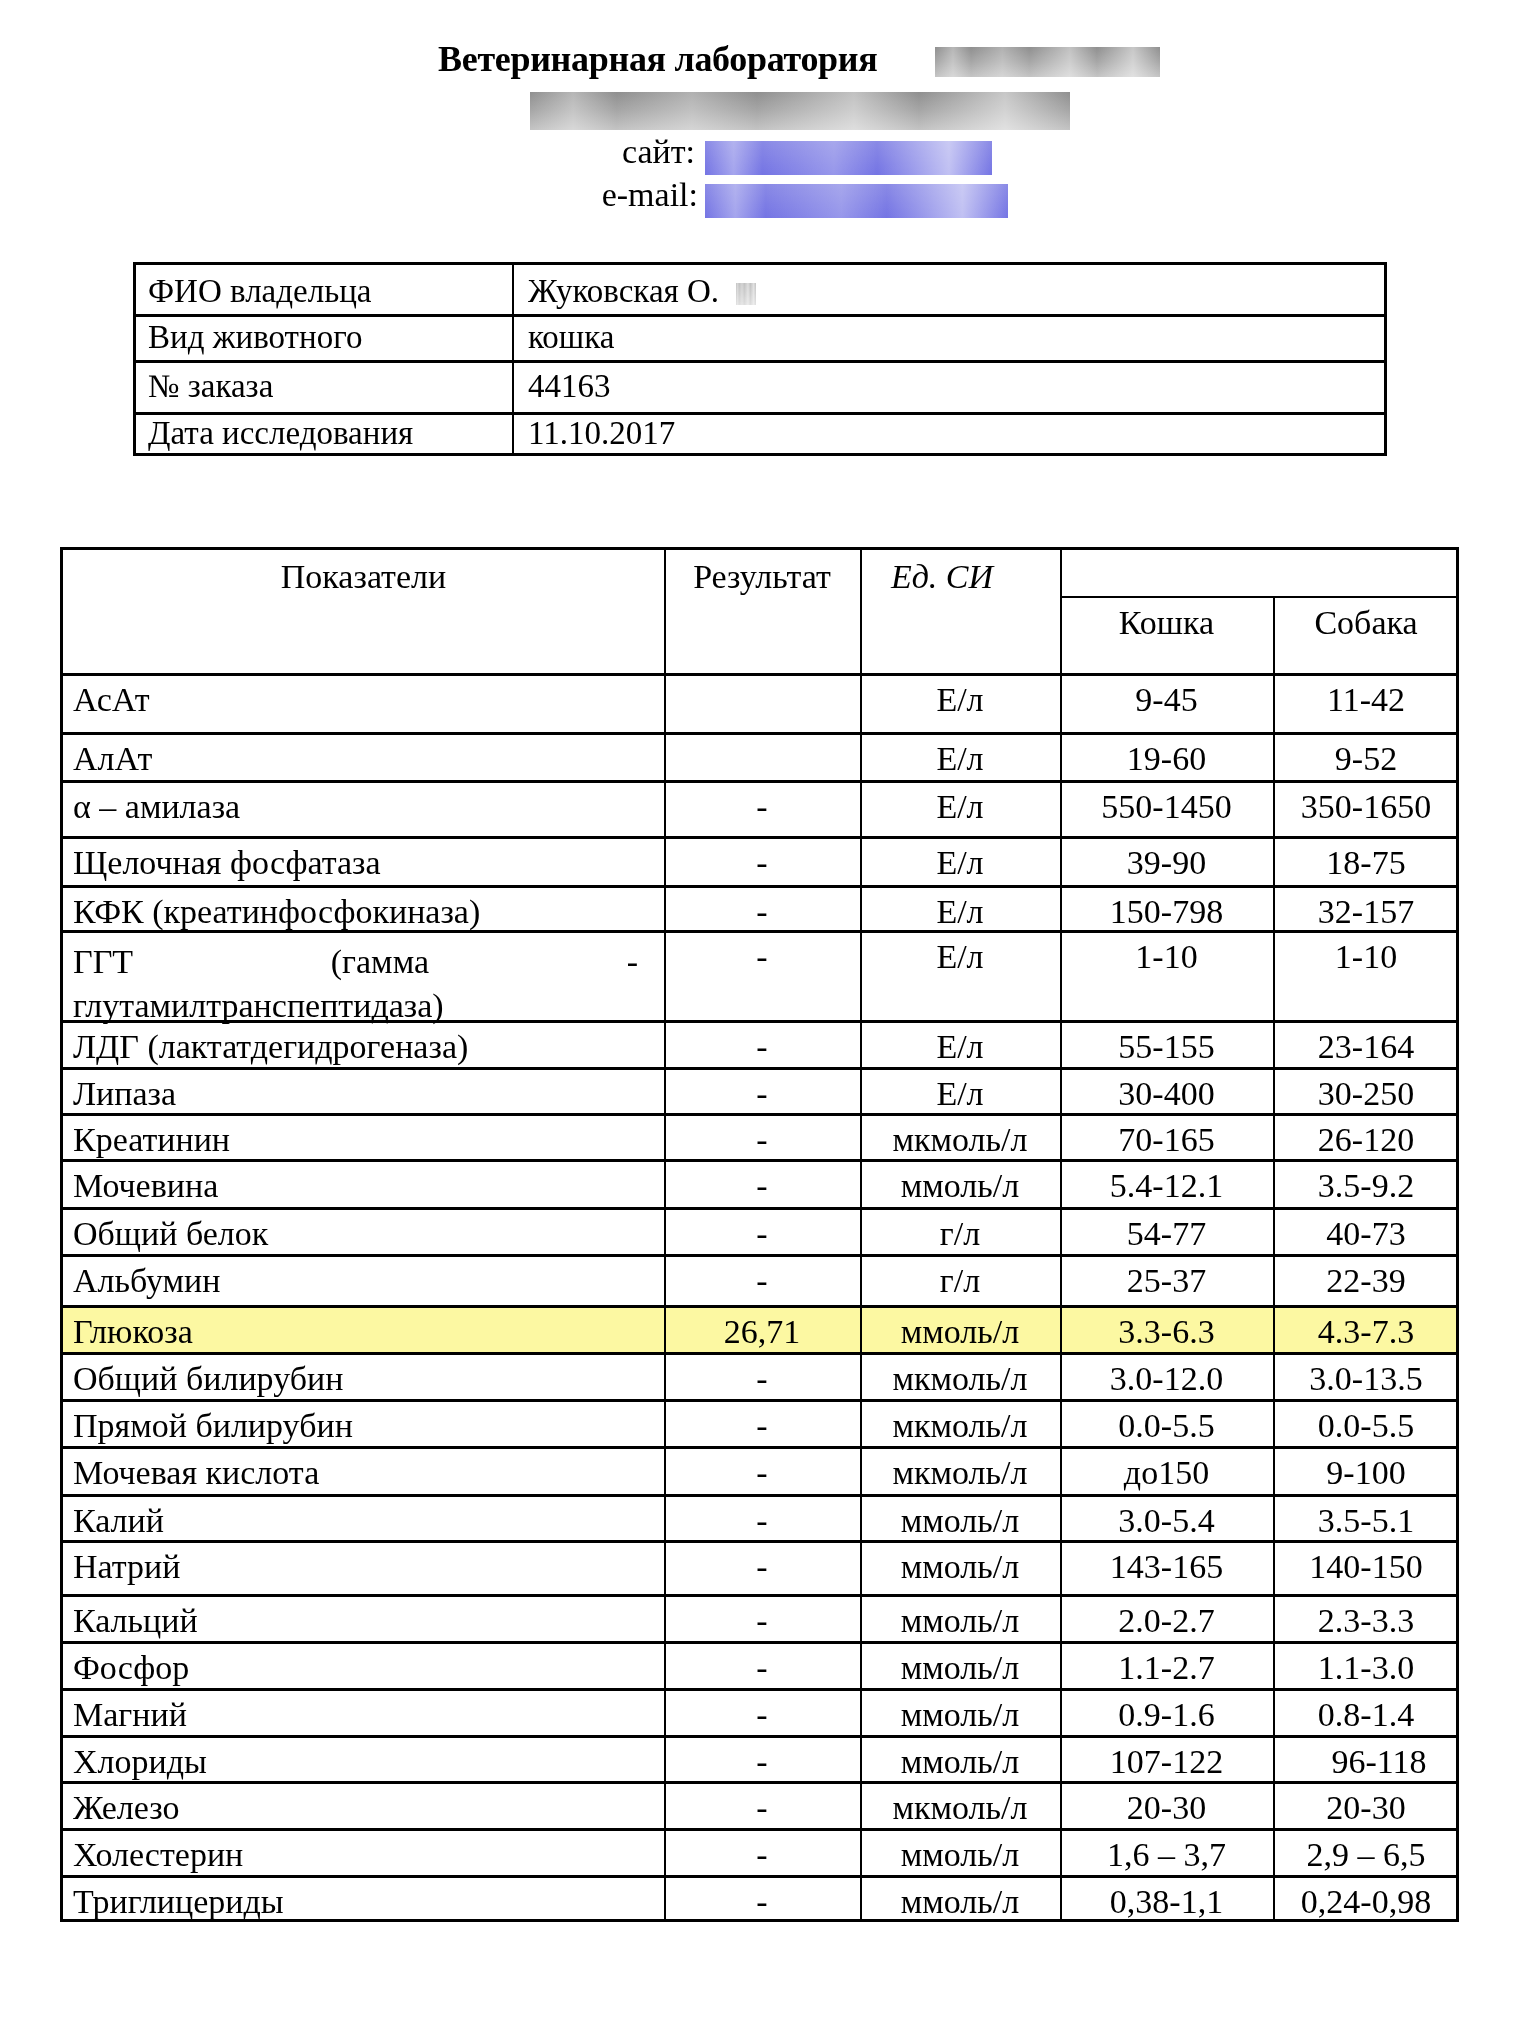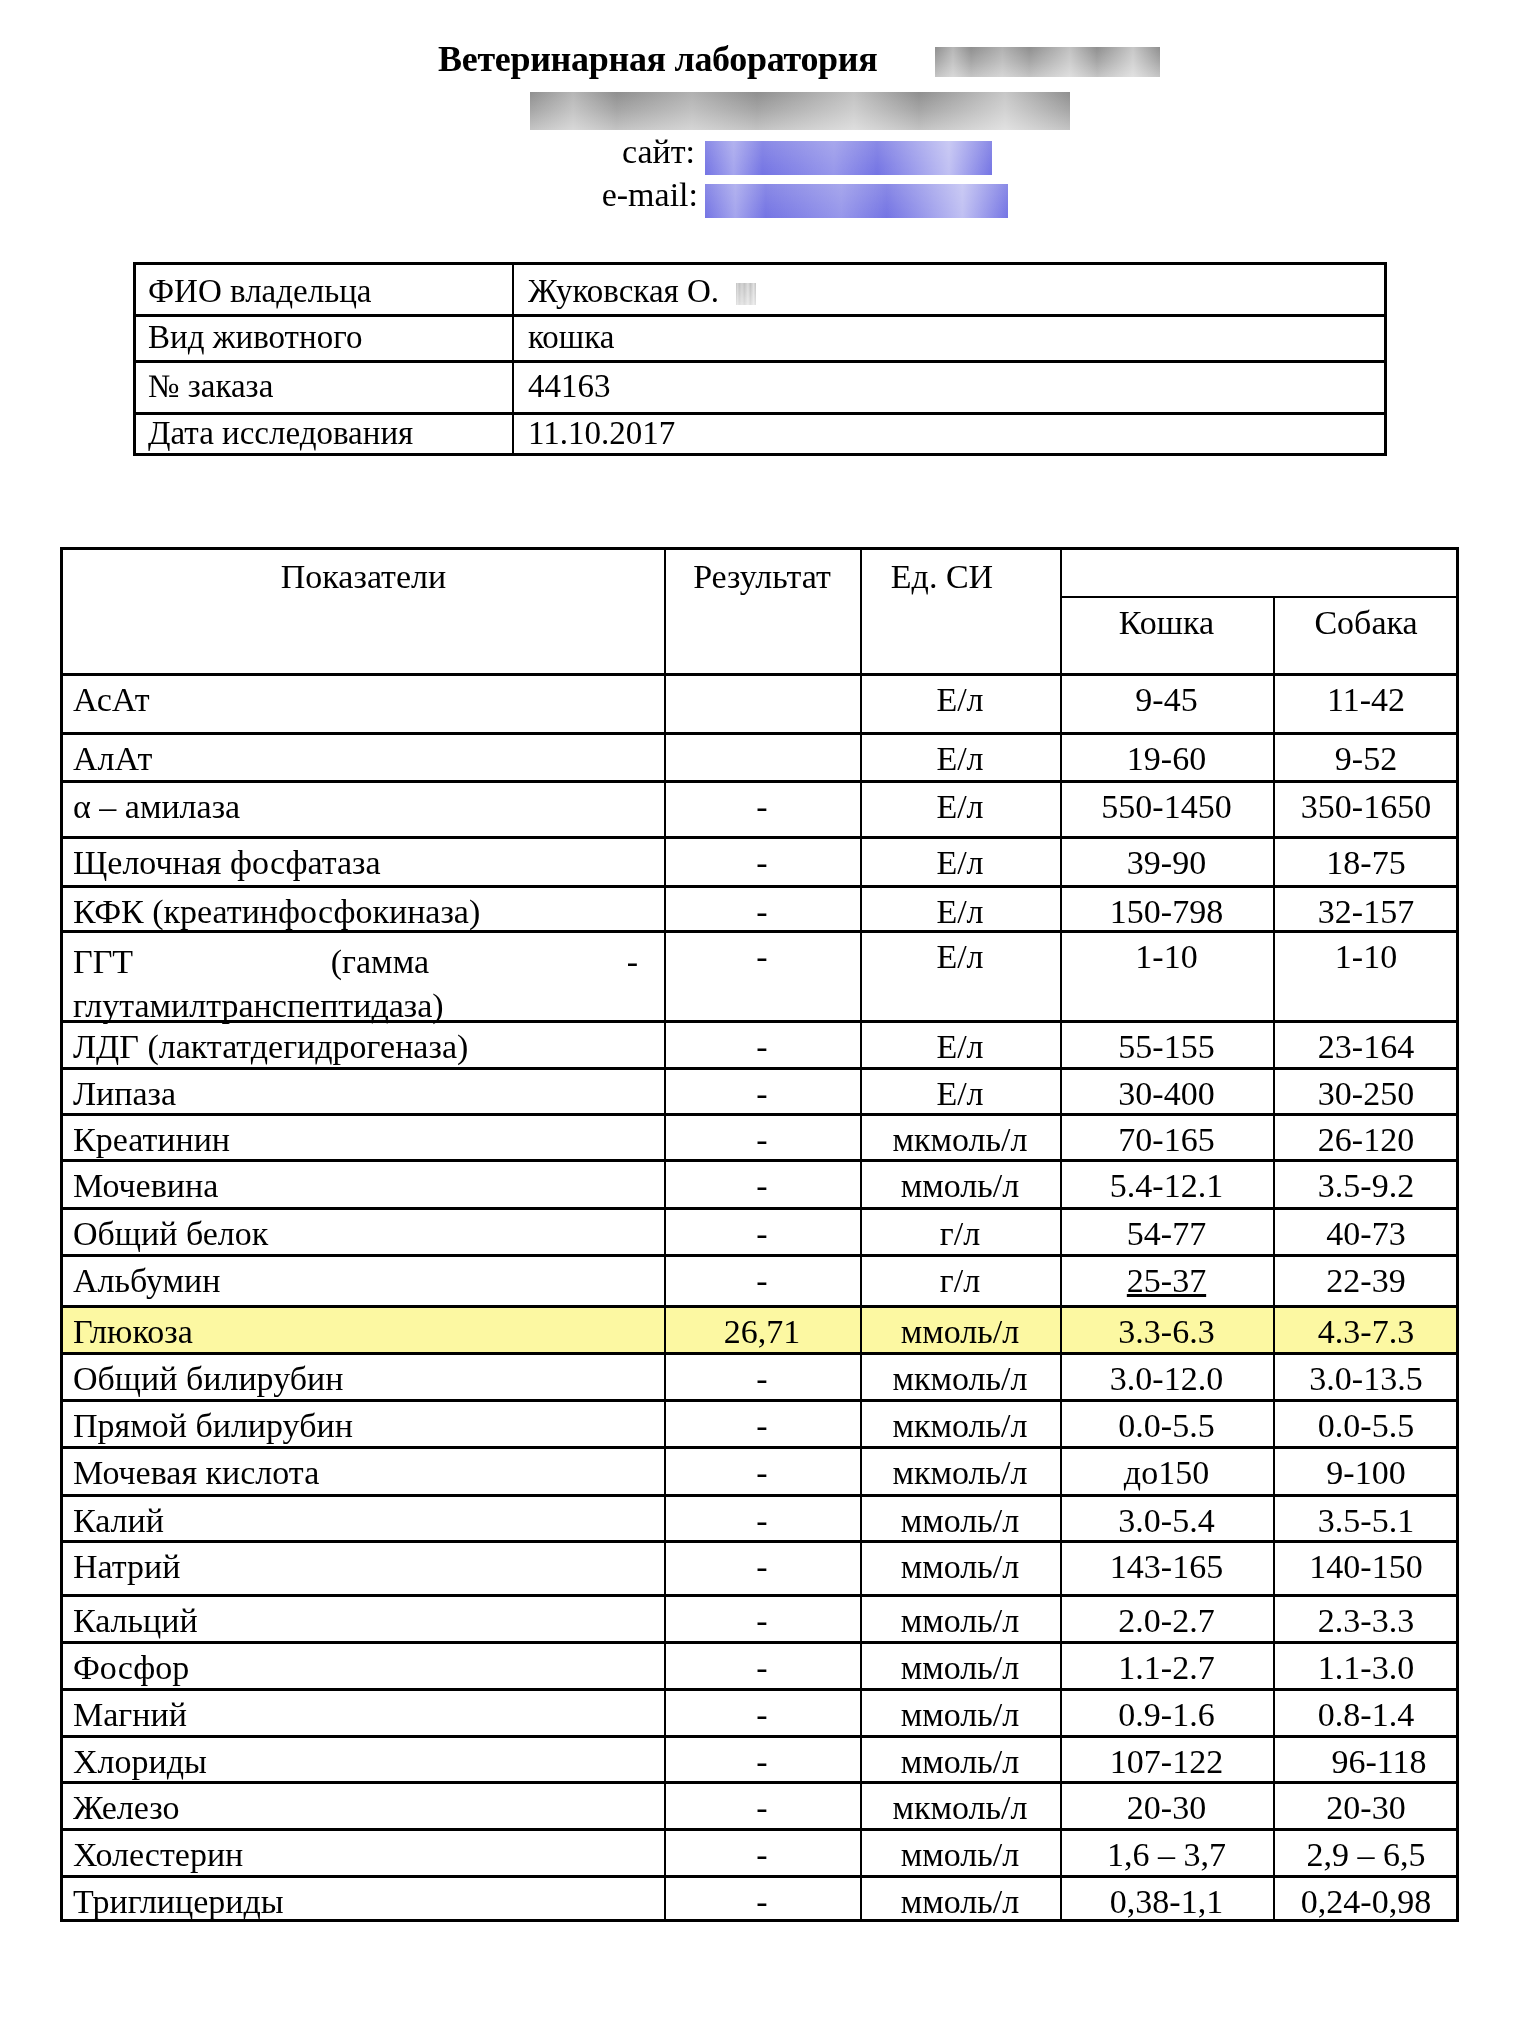--- a/index.html
+++ b/index.html
@@ -102,21 +102,21 @@
     <div class="hline" style="top: 990px;"></div>
     <div class="hline" style="top: 1044px;"></div>
     <div class="hline" style="top: 1091px;"></div>
     <div class="hline" style="top: 1138px;"></div>
     <div class="hline" style="top: 1185px;"></div>
     <div class="hline" style="top: 1231px;"></div>
     <div class="hline" style="top: 1278px;"></div>
     <div class="hline" style="top: 1325px;"></div>
     <div class="cell center" style="left: 0px; width: 601px; top: 10px;">Показатели</div>
     <div class="cell center" style="left: 601px; width: 196px; top: 10px;">Результат</div>
-    <div class="cell center" style="left: 797px; width: 164px; top: 10px;">Ед. СИ</div>
+    <div class="cell center" style="left: 797px; width: 164px; top: 10px; font-style: italic;">Ед. СИ</div>
     <div class="cell center" style="left: 997px; width: 213px; top: 56px;">Кошка</div>
     <div class="cell center" style="left: 1210px; width: 186px; top: 56px;">Собака</div>
     <div style="position: absolute; left: 0px; right: 0px; top: 125px; height: 59px;"></div>
     <div class="cell" style="left: 10px; top: 133px;">АсАт</div>
     <div class="cell center" style="left: 601px; width: 196px; top: 133px;"></div>
     <div class="cell center" style="left: 797px; width: 200px; top: 133px;">Е/л</div>
     <div class="cell center" style="left: 997px; width: 213px; top: 133px;">9-45</div>
     <div class="cell center" style="left: 1210px; width: 186px; top: 133px;">11-42</div>
     <div style="position: absolute; left: 0px; right: 0px; top: 184px; height: 48px;"></div>
     <div class="cell" style="left: 10px; top: 192px;">АлАт</div>
@@ -175,21 +175,21 @@
     <div style="position: absolute; left: 0px; right: 0px; top: 659px; height: 47px;"></div>
     <div class="cell" style="left: 10px; top: 667px;">Общий белок</div>
     <div class="cell center" style="left: 601px; width: 196px; top: 667px;">-</div>
     <div class="cell center" style="left: 797px; width: 200px; top: 667px;">г/л</div>
     <div class="cell center" style="left: 997px; width: 213px; top: 667px;">54-77</div>
     <div class="cell center" style="left: 1210px; width: 186px; top: 667px;">40-73</div>
     <div style="position: absolute; left: 0px; right: 0px; top: 706px; height: 51px;"></div>
     <div class="cell" style="left: 10px; top: 714px;">Альбумин</div>
     <div class="cell center" style="left: 601px; width: 196px; top: 714px;">-</div>
     <div class="cell center" style="left: 797px; width: 200px; top: 714px;">г/л</div>
-    <div class="cell center" style="left: 997px; width: 213px; top: 714px; text-decoration: underline;">25-37</div>
+    <div class="cell center" style="left: 997px; width: 213px; top: 714px;">25-37</div>
     <div class="cell center" style="left: 1210px; width: 186px; top: 714px;">22-39</div>
     <div style="position: absolute; left: 0px; right: 0px; top: 757px; height: 47px;"></div>
     <div class="cell" style="left: 10px; top: 765px;">Глюкоза</div>
     <div class="cell center" style="left: 601px; width: 196px; top: 765px;">26,71</div>
     <div class="cell center" style="left: 797px; width: 200px; top: 765px;">ммоль/л</div>
     <div class="cell center" style="left: 997px; width: 213px; top: 765px;">3.3-6.3</div>
     <div class="cell center" style="left: 1210px; width: 186px; top: 765px;">4.3-7.3</div>
     <div style="position: absolute; left: 0px; right: 0px; top: 804px; height: 47px;"></div>
     <div class="cell" style="left: 10px; top: 812px;">Общий билирубин</div>
     <div class="cell center" style="left: 601px; width: 196px; top: 812px;">-</div>

